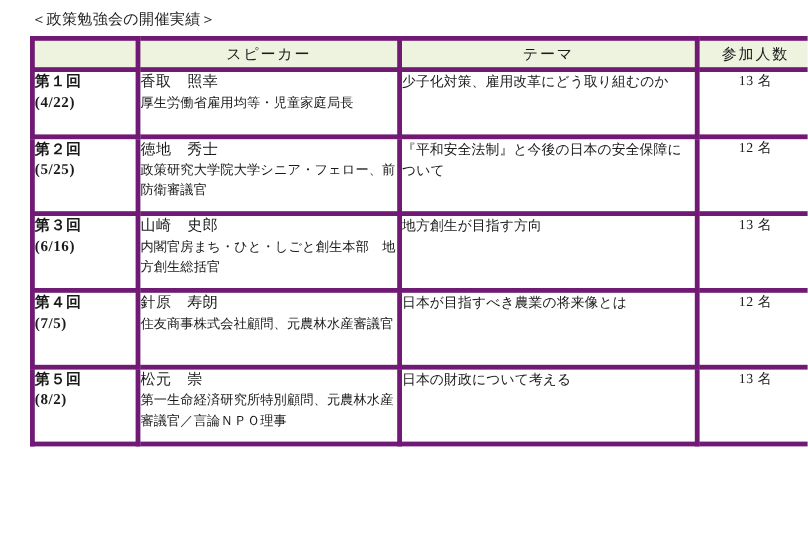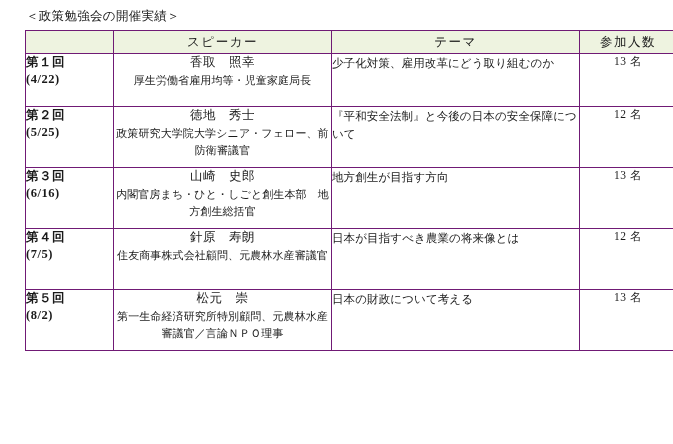--- a/index.html
+++ b/index.html
@@ -35,21 +35,21 @@
     margin-left: 1px;
     background: #ffffff;
   }
   table.schedule col.c-round { width: 88px; }
   table.schedule col.c-speaker { width: 218px; }
   table.schedule col.c-theme { width: 248px; }
   table.schedule col.c-count { width: 97px; }
 
   table.schedule th,
   table.schedule td {
-    border: 1px solid #701a75;
+    border: 4px solid #701a75;
     vertical-align: top;
     padding: 0;
   }
   thead th {
     background: #eef3e0;
     text-align: center;
     font-weight: normal;
     font-size: 12.5px;
     height: 22px;
     line-height: 22px;
@@ -64,21 +64,20 @@
     font-weight: bold;
     letter-spacing: 0.5px;
   }
   .cell-round .date {
     font-weight: bold;
   }
   .cell-speaker {
     font-size: 11.5px;
     line-height: 17px;
     padding: 8px 6px 6px 7px;
-    text-align: center;
   }
   .cell-speaker .sp-name {
     font-size: 12.5px;
     letter-spacing: 0.5px;
     margin-bottom: 1px;
     white-space: nowrap;
   }
   .cell-speaker .sp-title {
     font-size: 11px;
     line-height: 16.5px;

